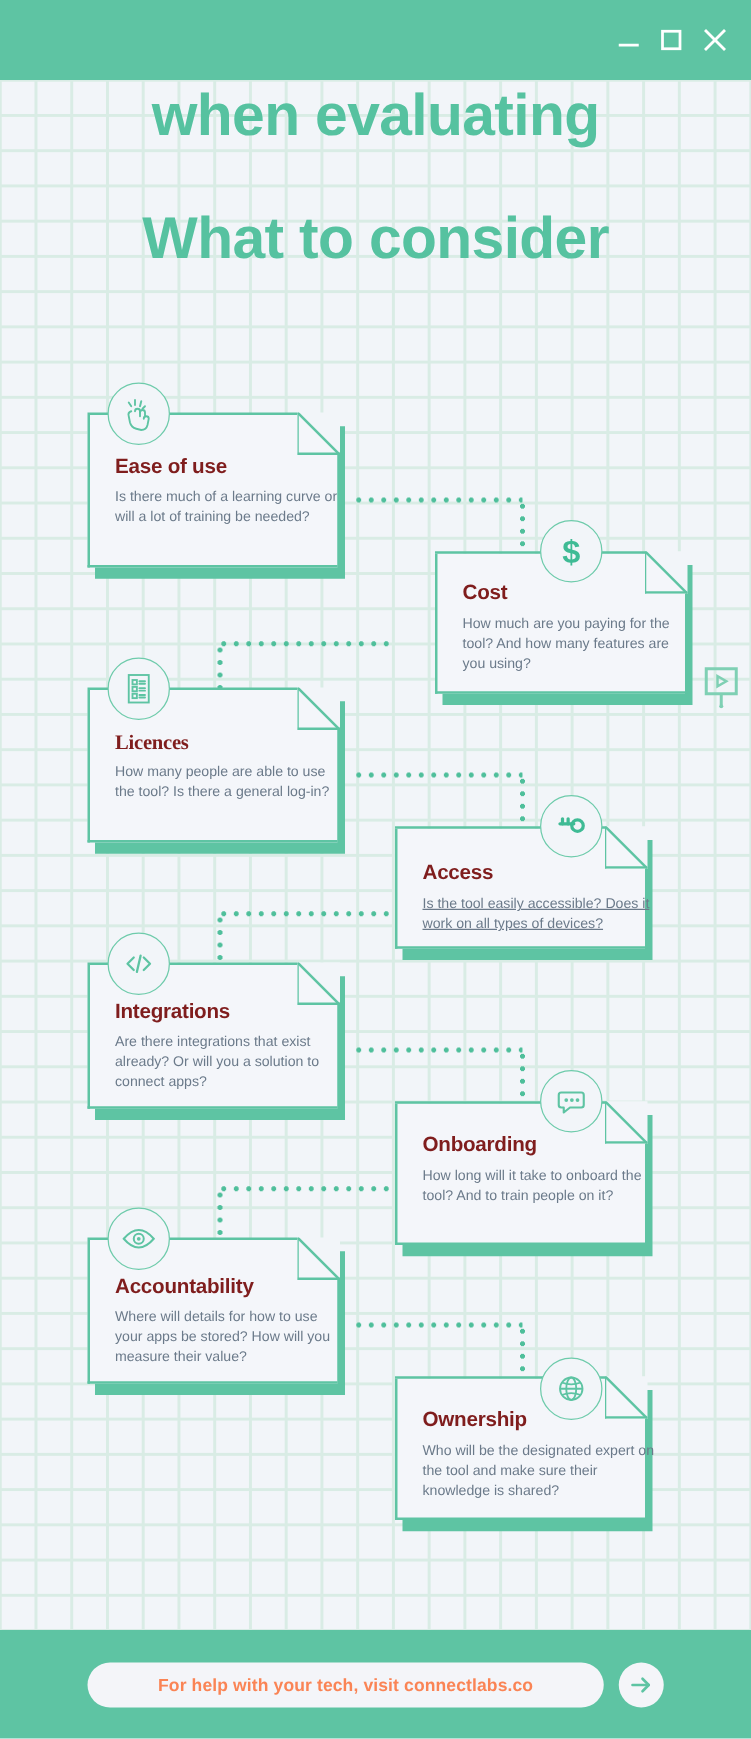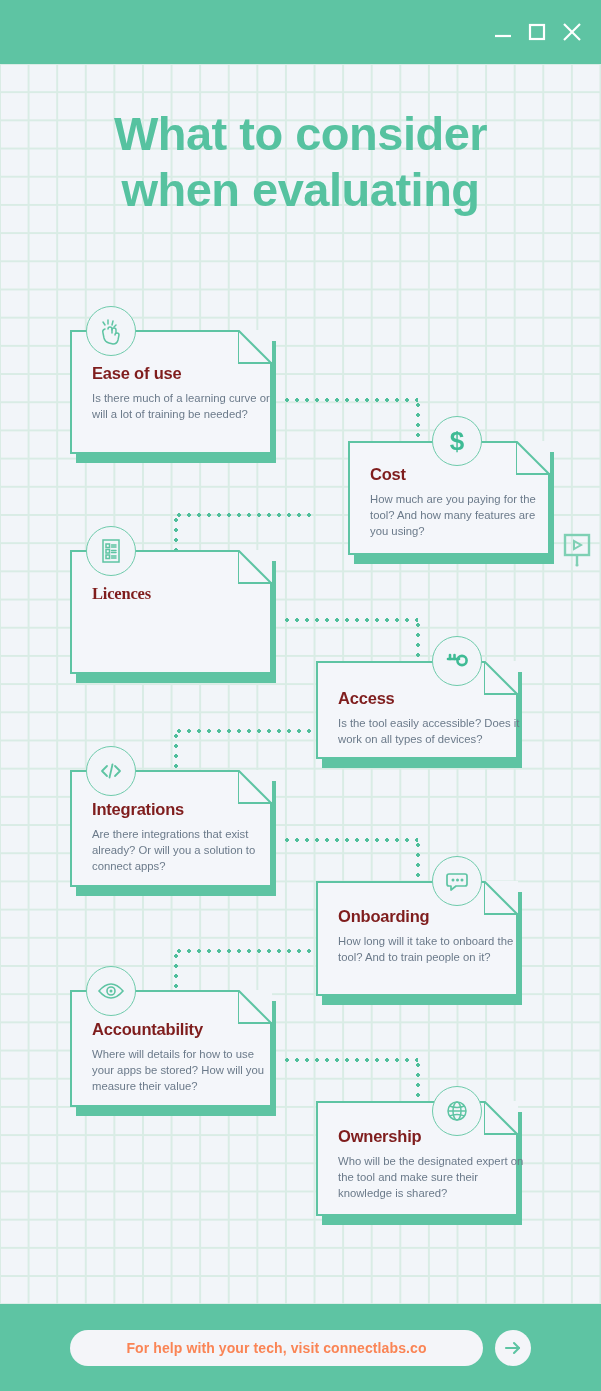--- a/index.html
+++ b/index.html
@@ -240,22 +240,22 @@
         <rect x="3" y="3" width="14" height="14" fill="none" stroke="#ffffff" stroke-width="2.2"></rect>
       </svg>
       <svg class="win-btn" width="22" height="22" viewBox="0 0 22 22">
         <line x1="3" y1="3" x2="19" y2="19" stroke="#ffffff" stroke-width="2.2"></line>
         <line x1="19" y1="3" x2="3" y2="19" stroke="#ffffff" stroke-width="2.2"></line>
       </svg>
     </div>
   </div>
 
   <div id="header">
+    <div id="title-line2">when evaluating</div>
     <div id="title-line1">What to consider</div>
-    <div id="title-line2">when evaluating</div>
   </div>
 
   <svg id="deco-play" width="28" height="34" viewBox="0 0 28 34">
     <rect x="2" y="2" width="24" height="20" fill="none" stroke="#7fd0b4" stroke-width="2.4"></rect>
     <path d="M11 8 L11 16 L18 12 Z" fill="none" stroke="#7fd0b4" stroke-width="2"></path>
     <line x1="14" y1="22" x2="14" y2="31" stroke="#7fd0b4" stroke-width="2.4"></line>
     <circle cx="14" cy="32" r="1.6" fill="#7fd0b4"></circle>
   </svg>
 
   <div class="conn conn-h" style="left:282px; top:398px; width:136px;"></div>
@@ -337,20 +337,21 @@
       <div class="card-top" style="width:168px;"></div>
       <div class="card-right" style="top:32px; bottom:-2px;"></div>
       <div class="card-fold" style="right:-2px;"></div>
       <svg class="card-fold-line" style="right:-2px;" viewBox="0 0 34 34">
         <path d="M0 0 L34 34 L0 34 Z" fill="#f4f6fa"></path>
         <line x1="0" y1="0" x2="34" y2="34" stroke="#5ec4a3" stroke-width="2"></line>
         <line x1="0" y1="0" x2="0" y2="34" stroke="#5ec4a3" stroke-width="2"></line>
         <line x1="0" y1="33" x2="34" y2="33" stroke="#5ec4a3" stroke-width="2"></line>
       </svg>
       <div class="card-title" style="top:32px;font-family:Liberation Serif, serif;">Licences</div>
+      <div class="card-desc" style="top:58px;">How many people are able to use the tool? Is there a general log-in?</div>
     </div>
   </div>
   <div class="icon-badge" style="left:86px; top:526px;">
     <svg width="30" height="30" viewBox="0 0 30 30">
       <g fill="none" stroke="#5ec4a3" stroke-width="1.5">
         <rect x="7" y="4" width="16" height="22"></rect>
         <rect x="10" y="8" width="3.5" height="3.5"></rect>
         <rect x="10" y="13.5" width="3.5" height="3.5"></rect>
         <rect x="10" y="19" width="3.5" height="3.5"></rect>
         <line x1="15.5" y1="9" x2="20" y2="9" stroke-linecap="round"></line>
@@ -369,21 +370,21 @@
       <div class="card-top" style="width:168px;"></div>
       <div class="card-right" style="top:32px; bottom:-2px;"></div>
       <div class="card-fold" style="right:-2px;"></div>
       <svg class="card-fold-line" style="right:-2px;" viewBox="0 0 34 34">
         <path d="M0 0 L34 34 L0 34 Z" fill="#f4f6fa"></path>
         <line x1="0" y1="0" x2="34" y2="34" stroke="#5ec4a3" stroke-width="2"></line>
         <line x1="0" y1="0" x2="0" y2="34" stroke="#5ec4a3" stroke-width="2"></line>
         <line x1="0" y1="33" x2="34" y2="33" stroke="#5ec4a3" stroke-width="2"></line>
       </svg>
       <div class="card-title" style="top:26px;">Access</div>
-      <div class="card-desc" style="top:52px; width:186px;">Is the tool easily accessible? Does it work on all types of devices?</div>
+      <div class="card-desc" style="top:52px; width:186px;text-decoration:underline;">Is the tool easily accessible? Does it work on all types of devices?</div>
     </div>
   </div>
   <div class="icon-badge" style="left:432px; top:636px;">
     <svg width="30" height="30" viewBox="0 0 30 30">
       <g fill="none" stroke="#3fbb95" stroke-width="2.6" stroke-linecap="round">
         <line x1="6" y1="13" x2="17" y2="13"></line>
         <line x1="8" y1="13" x2="8" y2="9"></line>
         <line x1="12.5" y1="13" x2="12.5" y2="9"></line>
         <circle cx="20" cy="14.5" r="4.6"></circle>
       </g>

